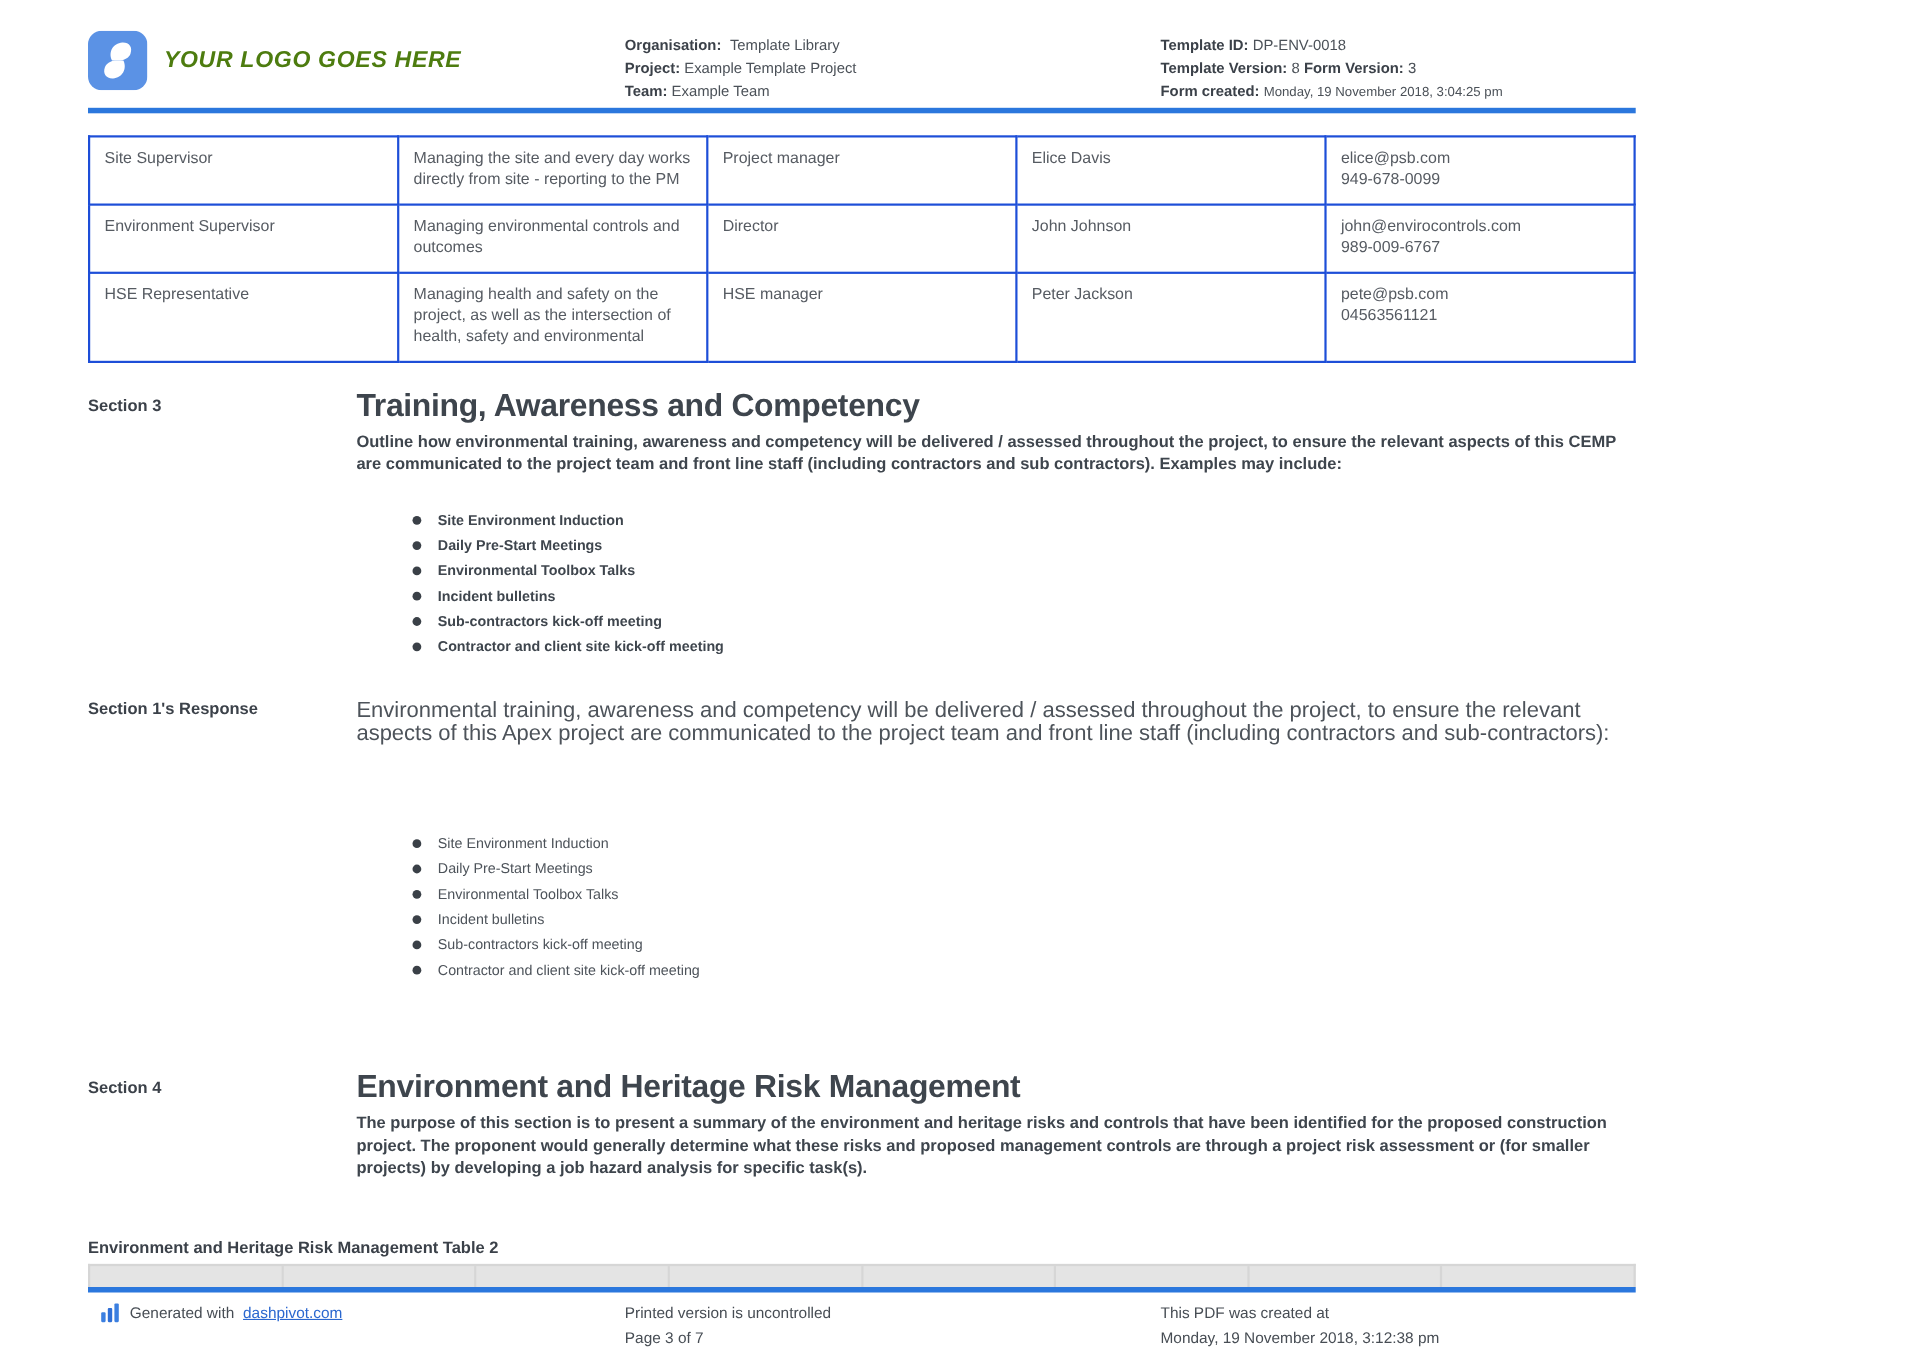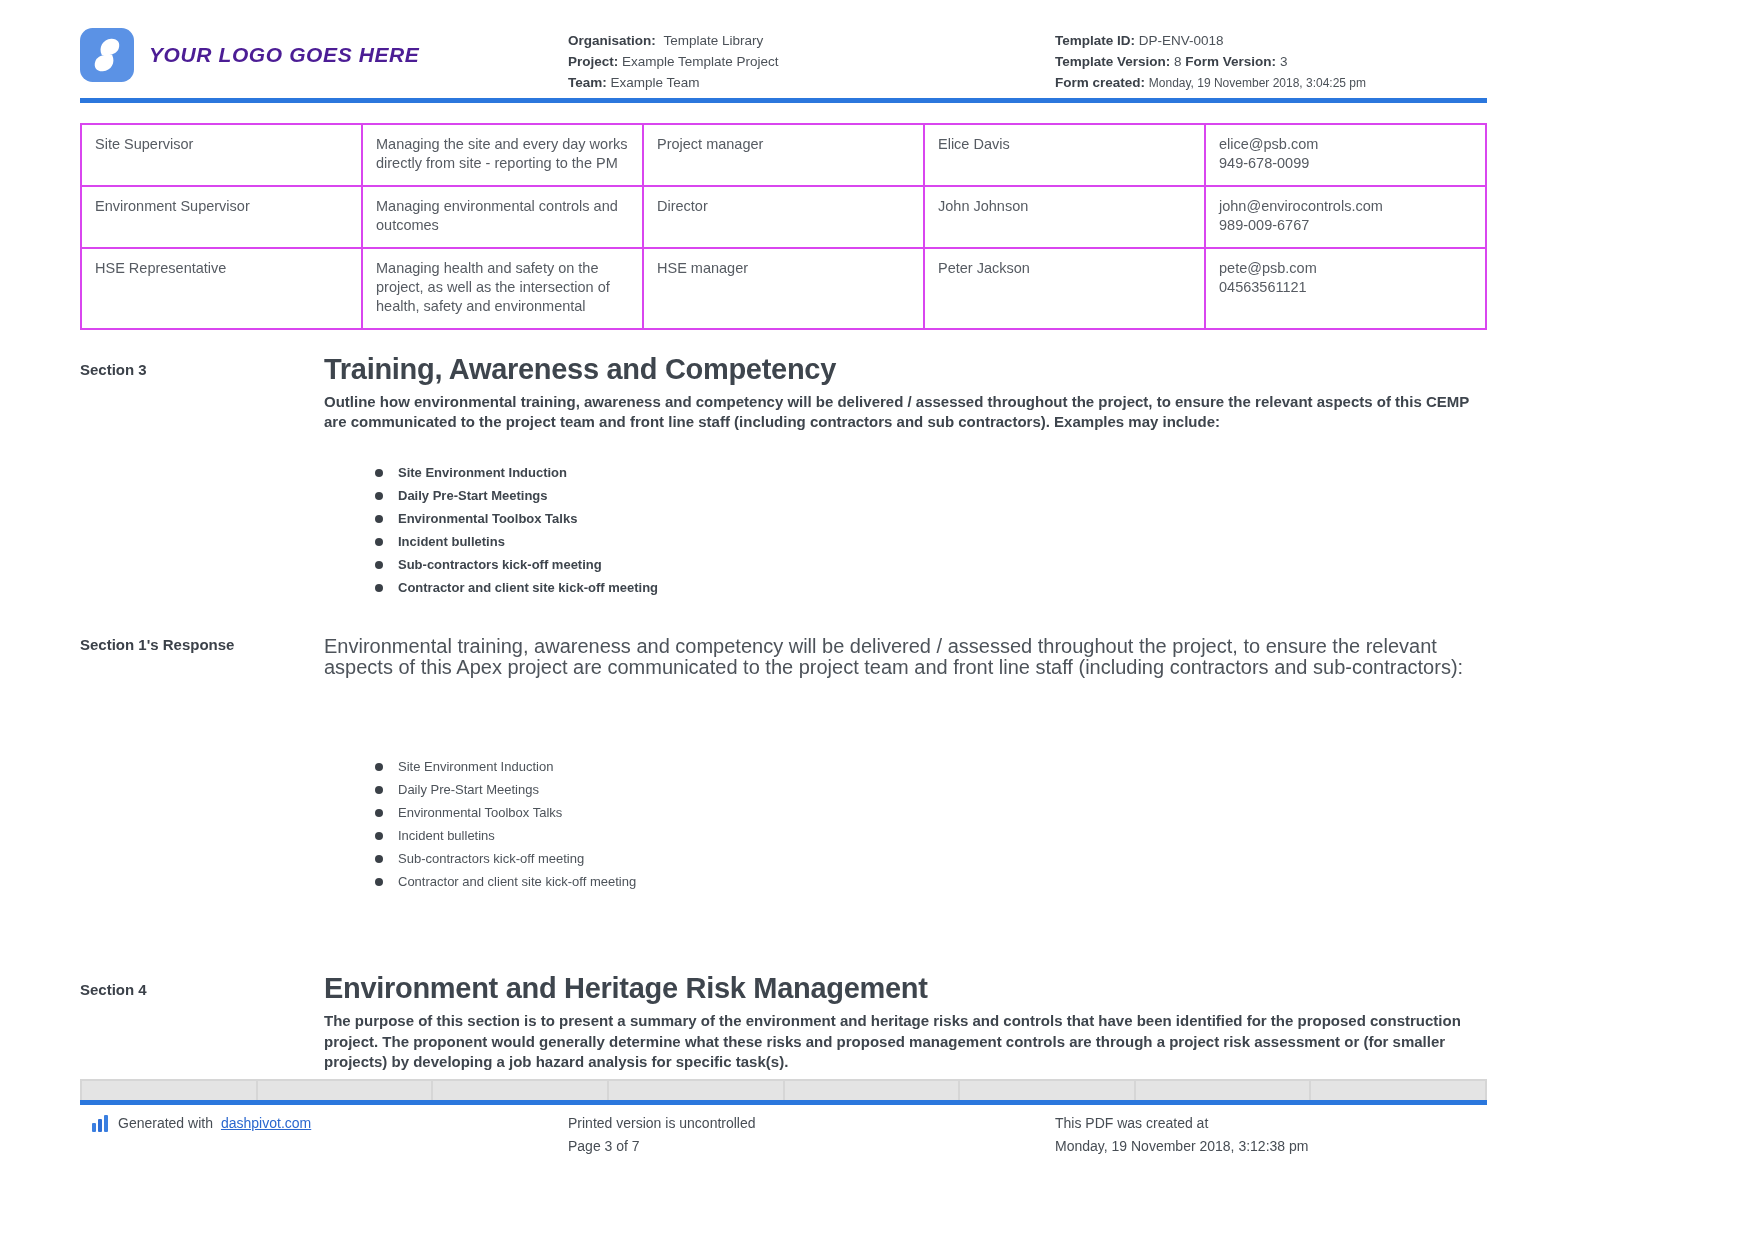--- a/index.html
+++ b/index.html
@@ -12,35 +12,35 @@
   }
   .page { position: relative; width: 1754px; height: 1240px; }
   .content { margin-left: 80px; width: 1407px; }
 
   
   .header-row { position: relative; height: 62px; margin-top: 30px; }
   .logo { position: absolute; left: 0; top: -2px; display: flex; align-items: center; gap: 15px; }
   .logo-icon { width: 54px; height: 54px; display: block; }
   .logo-text {
     font-size: 21px; font-weight: 700; font-style: italic;
-    color: #4c1d95; letter-spacing: 0.6px;
+    color: #4d7c0f; letter-spacing: 0.6px;
   }
   .hdr-col { position: absolute; top: 0; font-size: 13.5px; line-height: 21px; color: #4b5158; }
   .hdr-col.c2 { left: 488px; }
   .hdr-col.c3 { left: 975px; }
   .hlabel { font-weight: 700; color: #3b4149; }
   .gap2 { margin-left: 4px; }
   .small-val { font-size: 12px; }
   .rule { height: 5px; background: #2b77dd; margin-top: 6px; }
 
   
   table.roles { width: 1407px; margin-top: 20px; border-collapse: collapse; table-layout: fixed; }
   table.roles td {
     width: 20%;
-    border: 2px solid #d946ef;
+    border: 2px solid #1d4ed8;
     padding: 10px 13px 12px 13px;
     vertical-align: top;
     font-size: 14.5px; line-height: 19px; color: #565b62;
   }
 
   
   .section { display: flex; }
   .sec-label { flex: 0 0 244px; width: 244px; font-weight: 700; font-size: 15px; color: #3b4149; }
   .sec-body { width: 1163px; }
   .sec-title { font-size: 29px; font-weight: 700; color: #3e454d; letter-spacing: -0.3px; line-height: 34px; }
@@ -198,20 +198,21 @@
     </div>
 
     <div class="section s4">
       <div class="sec-label">Section 4</div>
       <div class="sec-body">
         <div class="sec-title">Environment and Heritage Risk Management</div>
         <div class="sec-intro">The purpose of this section is to present a summary of the environment and heritage risks and controls that have been identified for the proposed construction project. The proponent would generally determine what these risks and proposed management controls are through a project risk assessment or (for smaller projects) by developing a job hazard analysis for specific task(s).</div>
       </div>
     </div>
 
+    <div class="risk-label">Environment and Heritage Risk Management Table 2</div>
     <div class="risk-header-row">
       <div class="cell"></div>
       <div class="cell"></div>
       <div class="cell"></div>
       <div class="cell"></div>
       <div class="cell"></div>
       <div class="cell"></div>
       <div class="cell"></div>
       <div class="cell"></div>
     </div>

